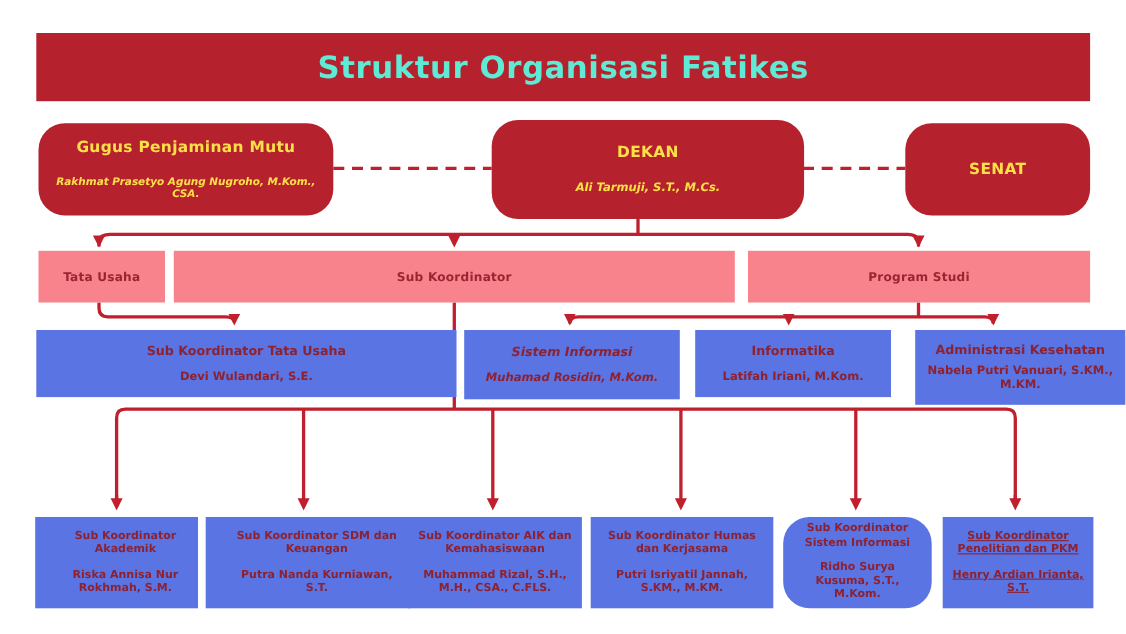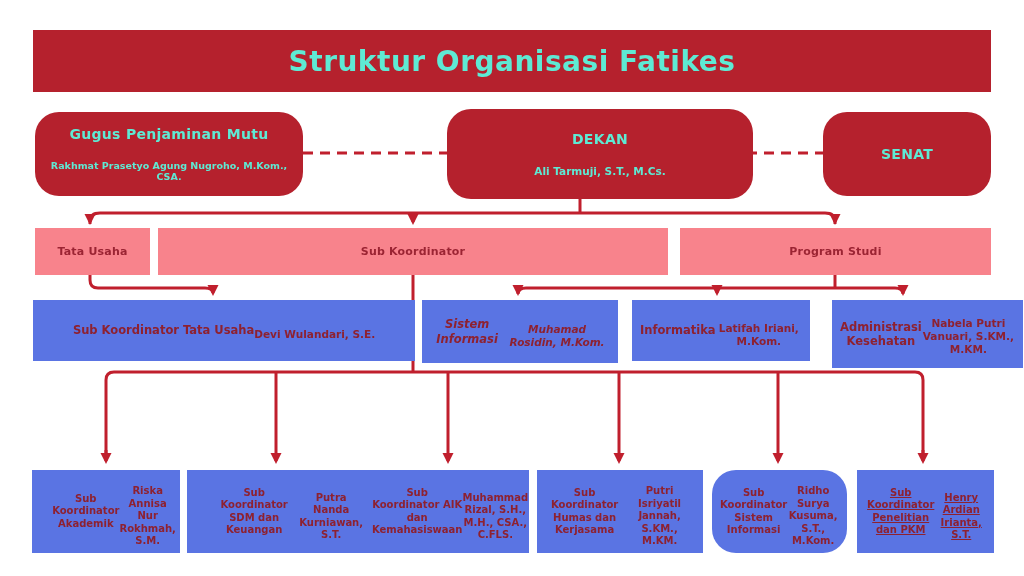--- a/index.html
+++ b/index.html
@@ -7,32 +7,32 @@
     position:relative;width:1024px;height:576px;background:#ffffff;overflow:hidden;
     font-family:"DejaVu Sans","Liberation Sans",sans-serif;font-weight:700;
   }
   .abs{position:absolute;box-sizing:border-box;}
   #banner{
     left:33px;top:30px;width:958px;height:62px;background:#B5212D;color:#5eead4;
     display:flex;align-items:center;justify-content:center;
   }
   #banner .t{font-size:28px;letter-spacing:.5px;}
   .red-box{
-    background:#B5212D;color:#5eead4;border-radius:24px;
+    background:#B5212D;color:#fde047;border-radius:24px;
     display:flex;flex-direction:column;align-items:center;justify-content:center;
     text-align:center;padding:6px 10px;
   }
   .red-box .bt{font-size:14px;letter-spacing:.3px;}
-  .red-box .bp{font-size:9.5px;margin-top:18px;}
+  .red-box .bp{font-size:9.5px;margin-top:18px;font-style:italic;}
   .pink-box{
     background:#F8838C;color:#9B2433;display:flex;align-items:center;justify-content:center;
     text-align:center;font-size:11px;letter-spacing:.2px;
   }
   .blue-box{
-    background:#5A74E3;color:#8E2130;display:flex;flex-direction:row;align-items:center;
+    background:#5A74E3;color:#8E2130;display:flex;flex-direction:column;align-items:center;
     justify-content:center;text-align:center;padding:4px 8px;
   }
   .blue-box .bt{font-size:11.5px;line-height:1.25;}
   .blue-box .bp{font-size:10.5px;line-height:1.25;margin-top:9px;}
   .bottom-box .bt{font-size:10px;}
   .bottom-box .bp{font-size:10px;margin-top:10px;}
   #connectors{left:0;top:0;width:1024px;height:576px;pointer-events:none;}
 </style>
 </head>
 <body>
@@ -76,21 +76,21 @@
       <path d="M778,372 L778,461" marker-end="url(#arrow)"></path>
       <path d="M923,450 L923,461" marker-end="url(#arrow)"></path>
     </g>
   </svg>
 
   <div class="abs red-box" style="left:35px;top:112px;width:268px;height:84px;">
     <div class="bt">Gugus Penjaminan Mutu</div>
     <div class="bp">Rakhmat Prasetyo Agung Nugroho, M.Kom., CSA.</div>
   </div>
 
-  <div class="abs red-box" style="left:447px;top:109px;width:306px;height:90px;">
+  <div class="abs red-box" style="left:447px;top:109px;width:284px;height:90px;">
     <div class="bt">DEKAN</div>
     <div class="bp" style="font-size:10.5px;">Ali Tarmuji, S.T., M.Cs.</div>
   </div>
 
   <div class="abs red-box" style="left:823px;top:112px;width:168px;height:84px;">
     <div class="bt">SENAT</div>
   </div>
 
   <div class="abs pink-box" style="left:35px;top:228px;width:115px;height:47px;">
     <div>Tata Usaha</div>

